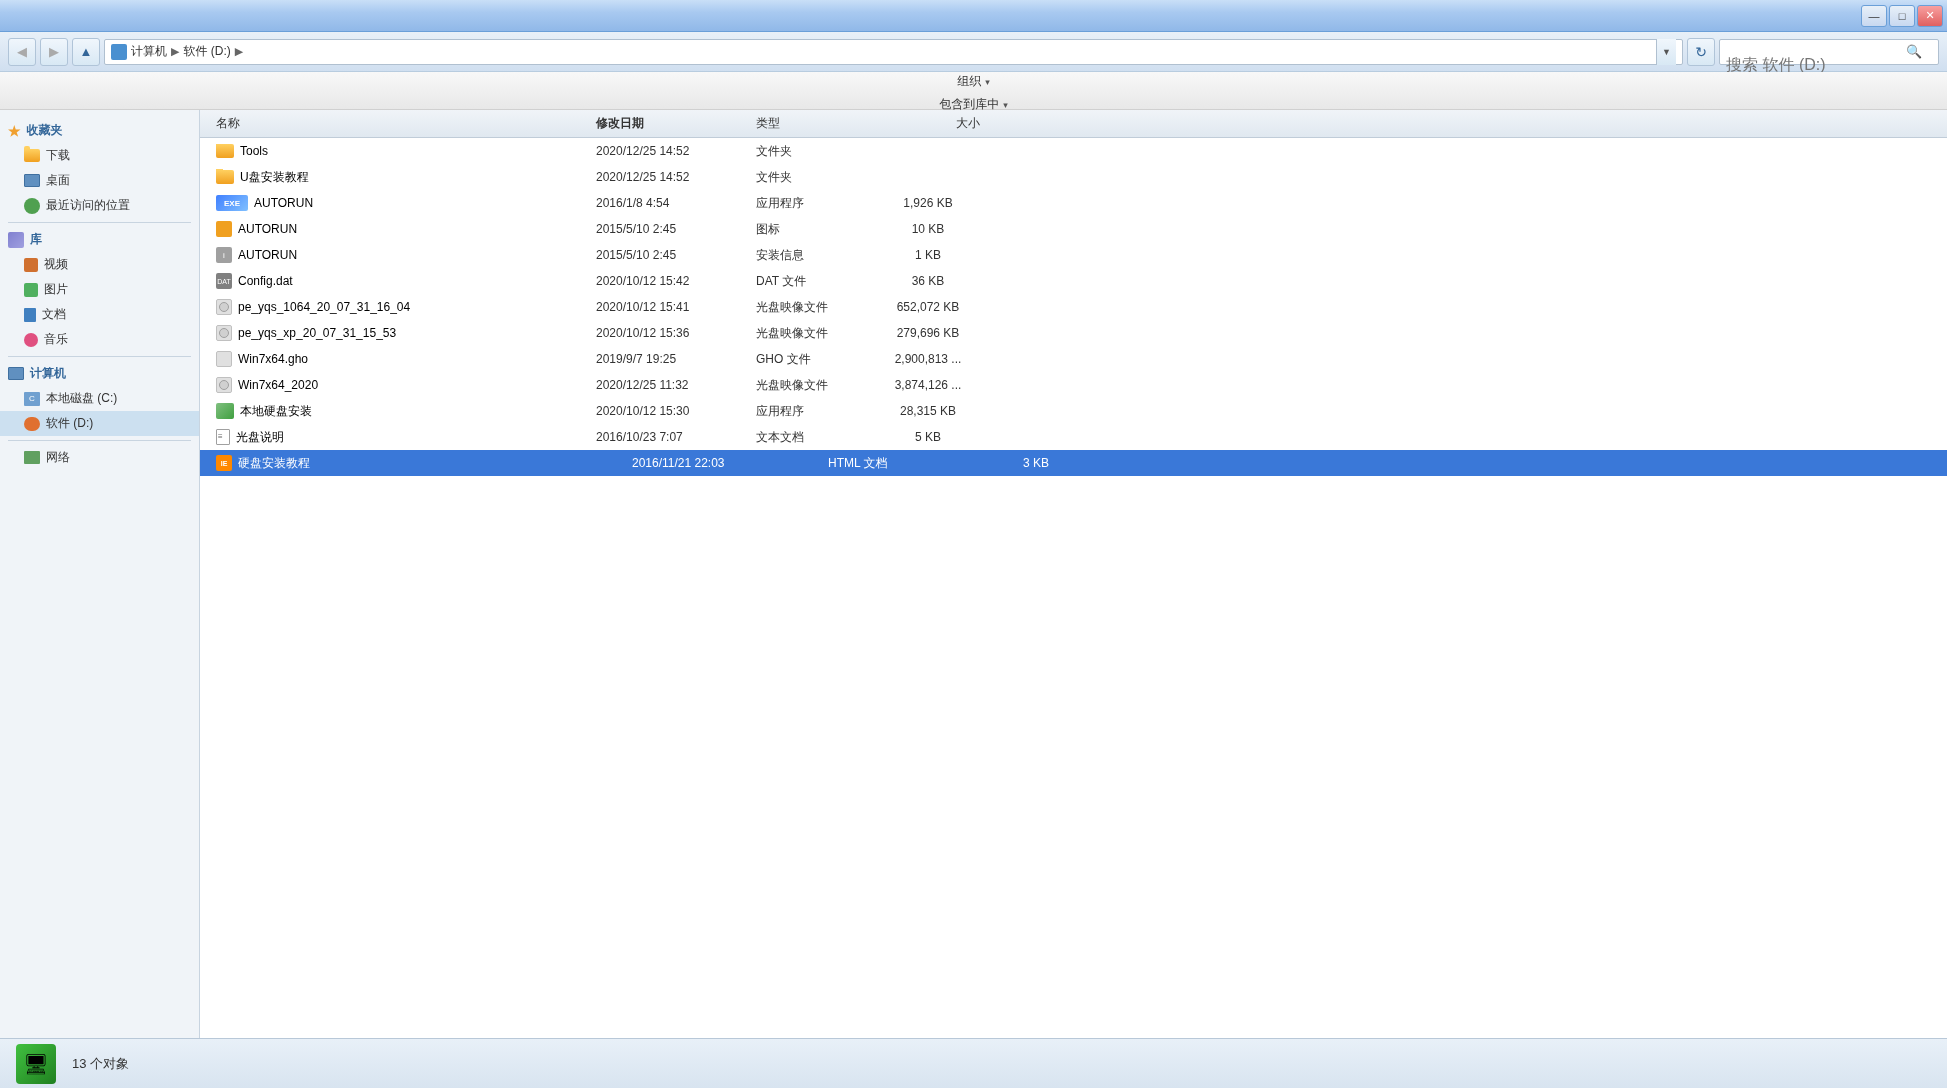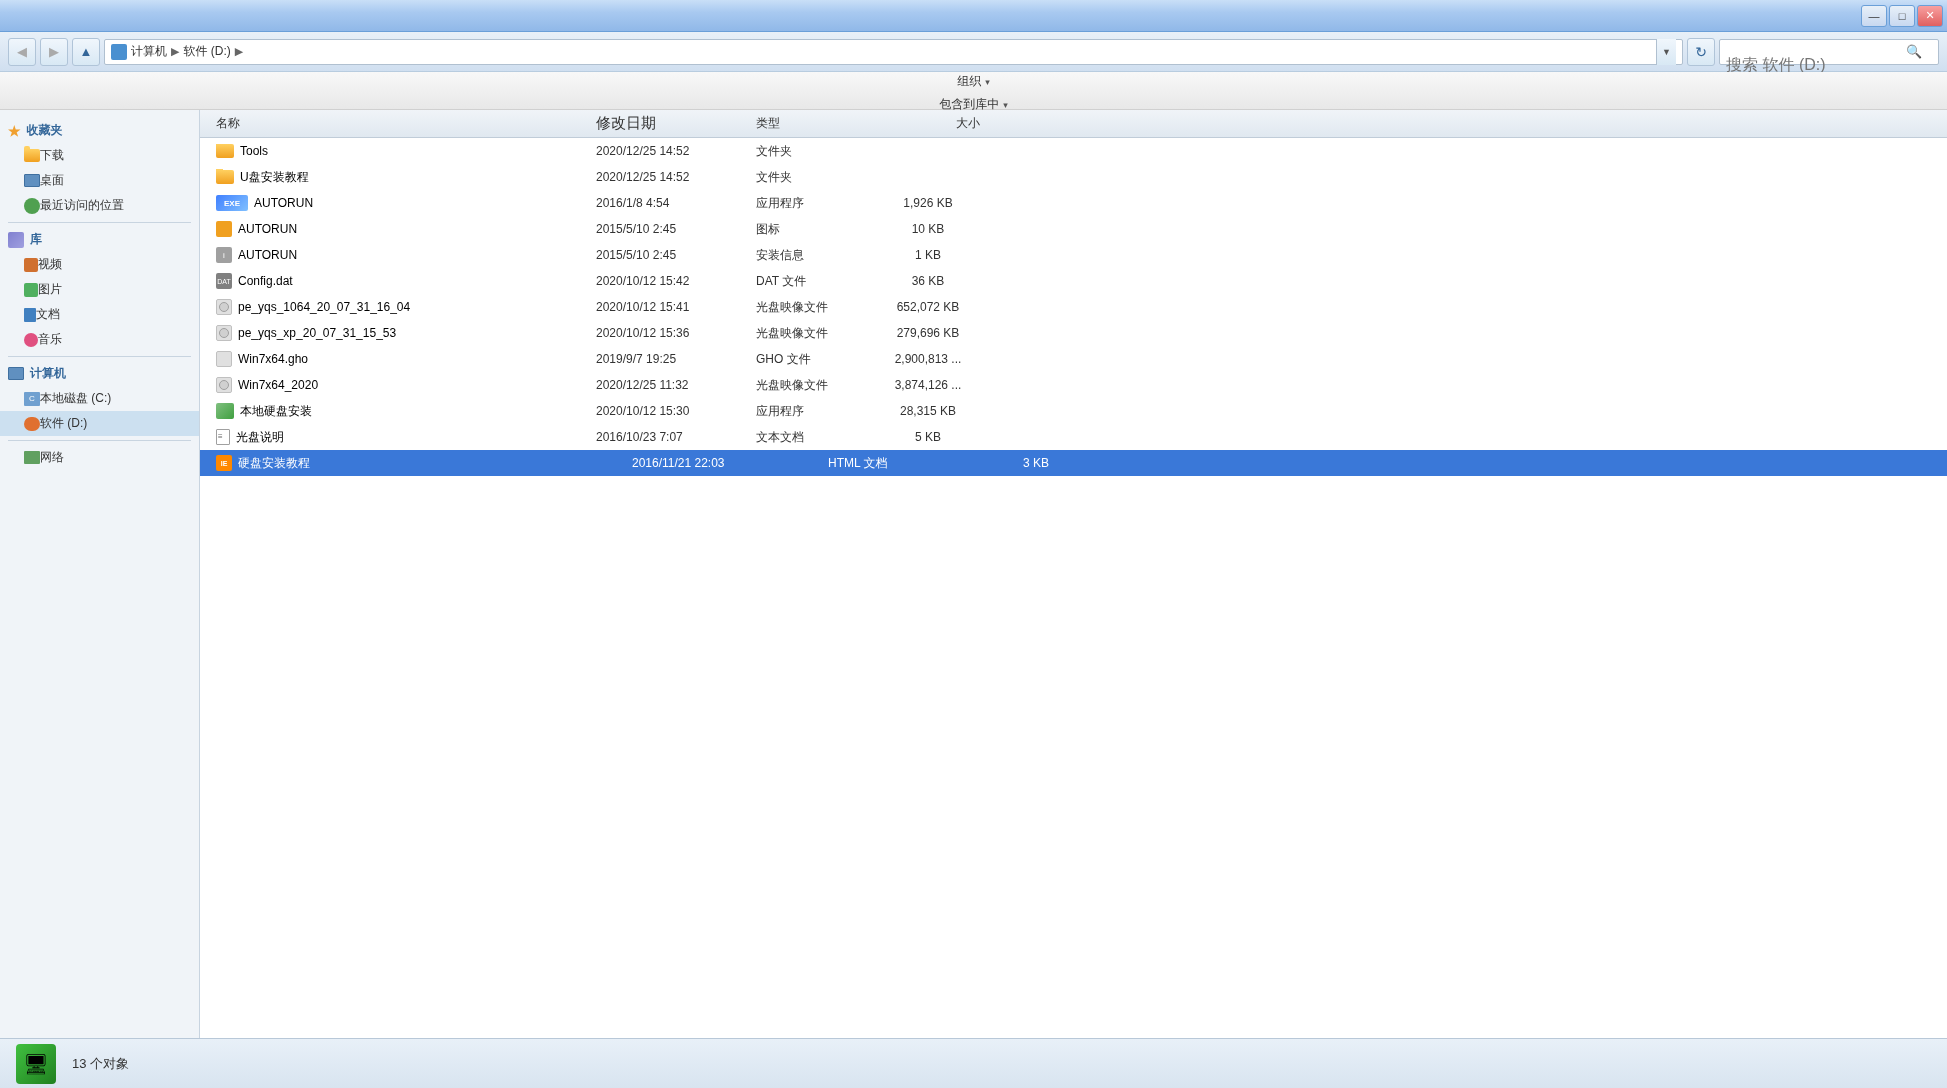--- a/index.html
+++ b/index.html
@@ -217,20 +217,21 @@
       font-weight: bold;
       color: #336699;
       gap: 6px;
     }
     .sidebar-header .star-icon { color: #f0a030; font-size: 14px; }
     .sidebar-item {
       display: flex;
       align-items: center;
       padding: 4px 0 4px 24px;
       cursor: pointer;
+      gap: 6px;
       font-size: 12px;
       color: #333;
     }
     .sidebar-item.active { background: #cce0f0; }
     .folder-icon-sm {
       width: 16px;
       height: 13px;
       background: linear-gradient(to bottom, #ffd060, #f0a020);
       border-radius: 0 2px 2px 2px;
       position: relative;
@@ -342,21 +343,21 @@
     }
     .column-header {
       display: flex;
       align-items: center;
       background: linear-gradient(to bottom, #f0f4f8, #e0e8f0);
       border-bottom: 1px solid #c0ccd8;
       height: 28px;
       padding: 8px 8px;
     }
     .col-name { width: 380px; font-size: 12px; color: #333; padding: 0 8px; font-weight: normal; }
-    .col-date { width: 160px; font-size: 15px; color: #333; padding: 0 8px; font-weight: normal; }
+    .col-date { width: 160px; font-size: 12px; color: #333; padding: 0 8px; font-weight: bold; }
     .col-type { width: 120px; font-size: 12px; color: #333; padding: 0 8px; font-weight: normal; }
     .col-size { width: 120px; font-size: 12px; color: #333; padding: 0 8px; text-align: right; font-weight: normal; }
 
     .file-list {
       flex: 1;
       overflow-y: auto;
       background: #fff;
     }
     .file-row {
       display: flex;

